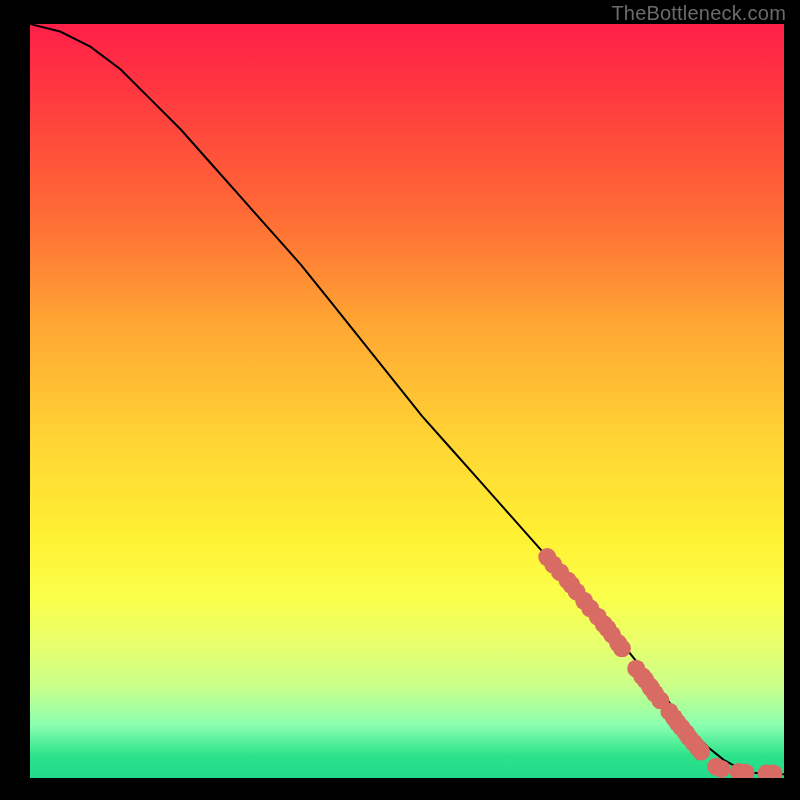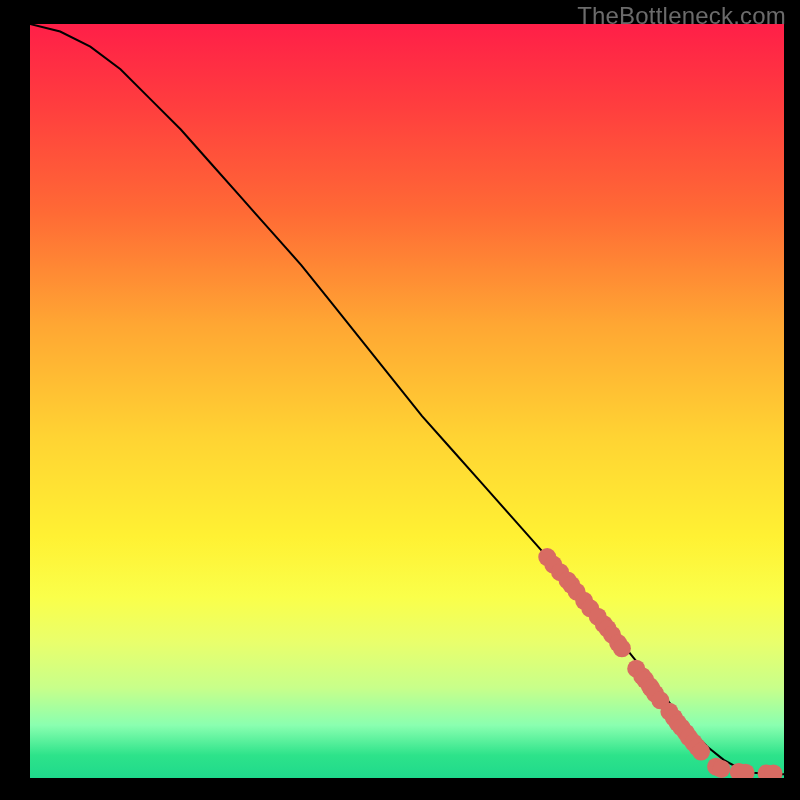--- a/index.html
+++ b/index.html
@@ -39,21 +39,21 @@
       #8affb0 93%,
       #2de38a 97%,
       #1fd98c 100%
     );
   }
   .attribution {
     position: absolute;
     top: 2px;
     right: 14px;
     font-family: Arial, Helvetica, sans-serif;
-    font-size: 24px;
+    font-size: 20px;
     color: #6b6b6b;
     letter-spacing: 0.2px;
   }
   svg.curve {
     position: absolute;
     left: 0;
     top: 0;
     width: 754px;
     height: 754px;
   }

